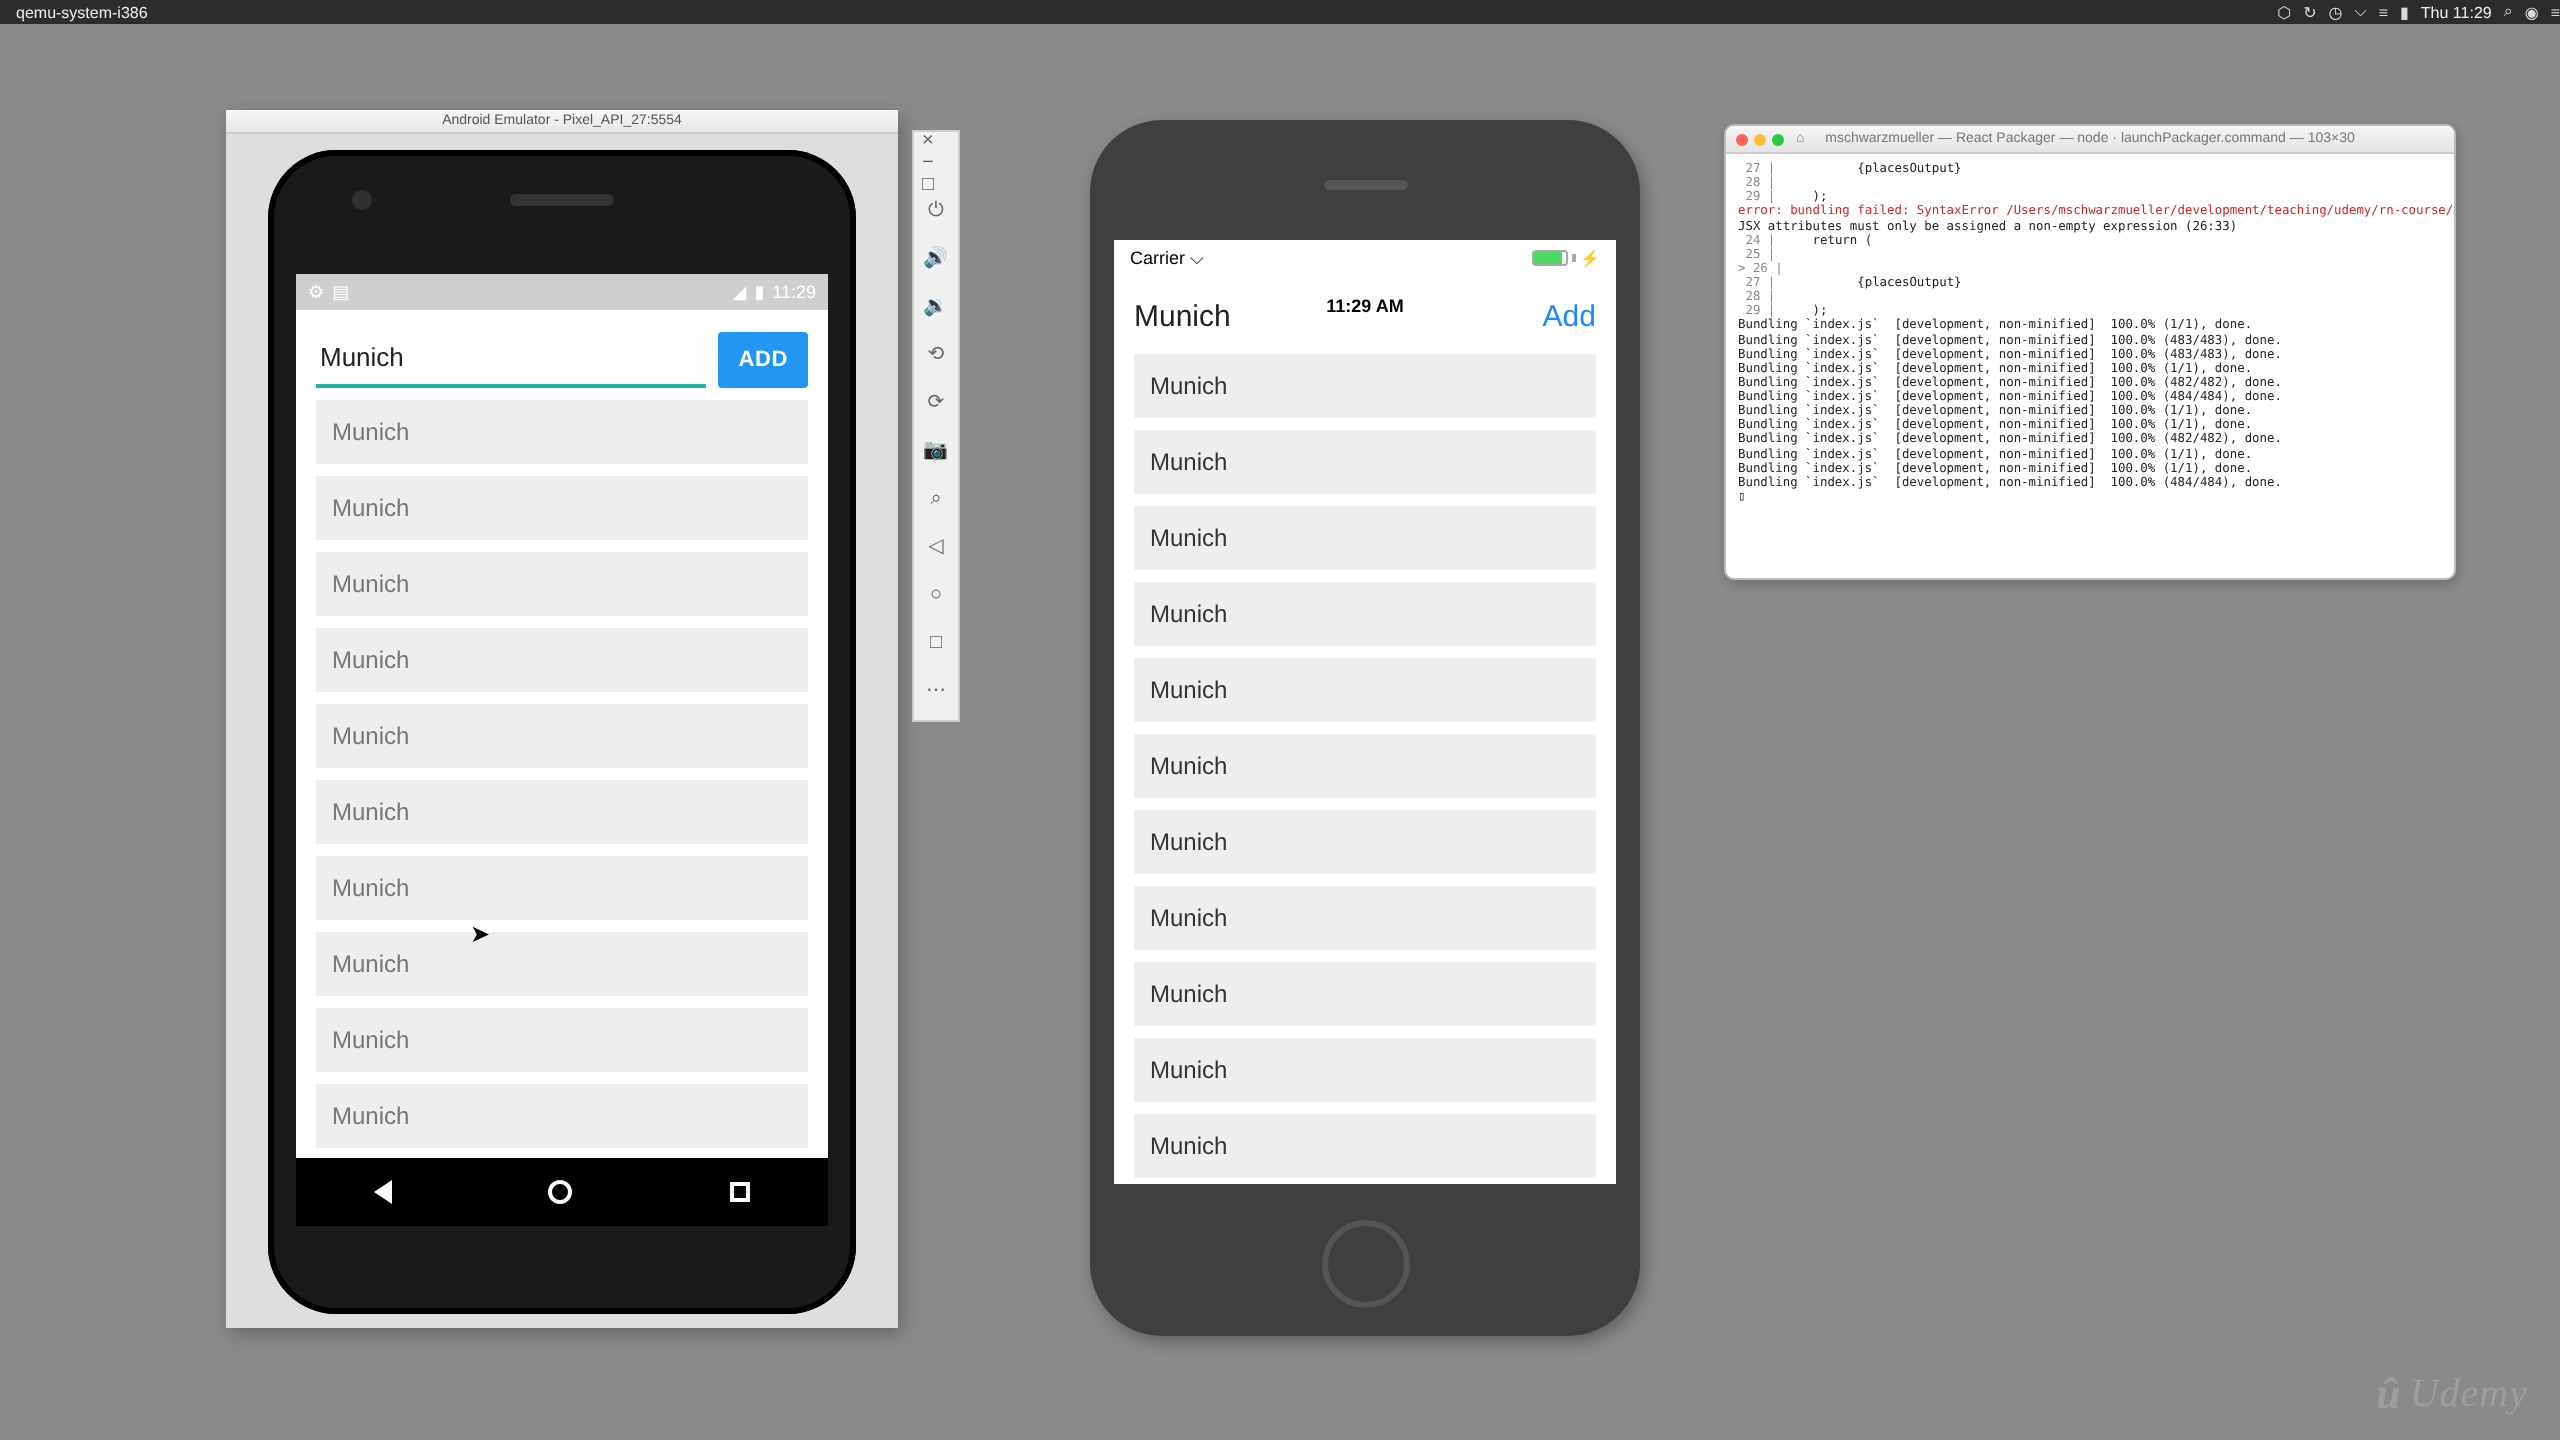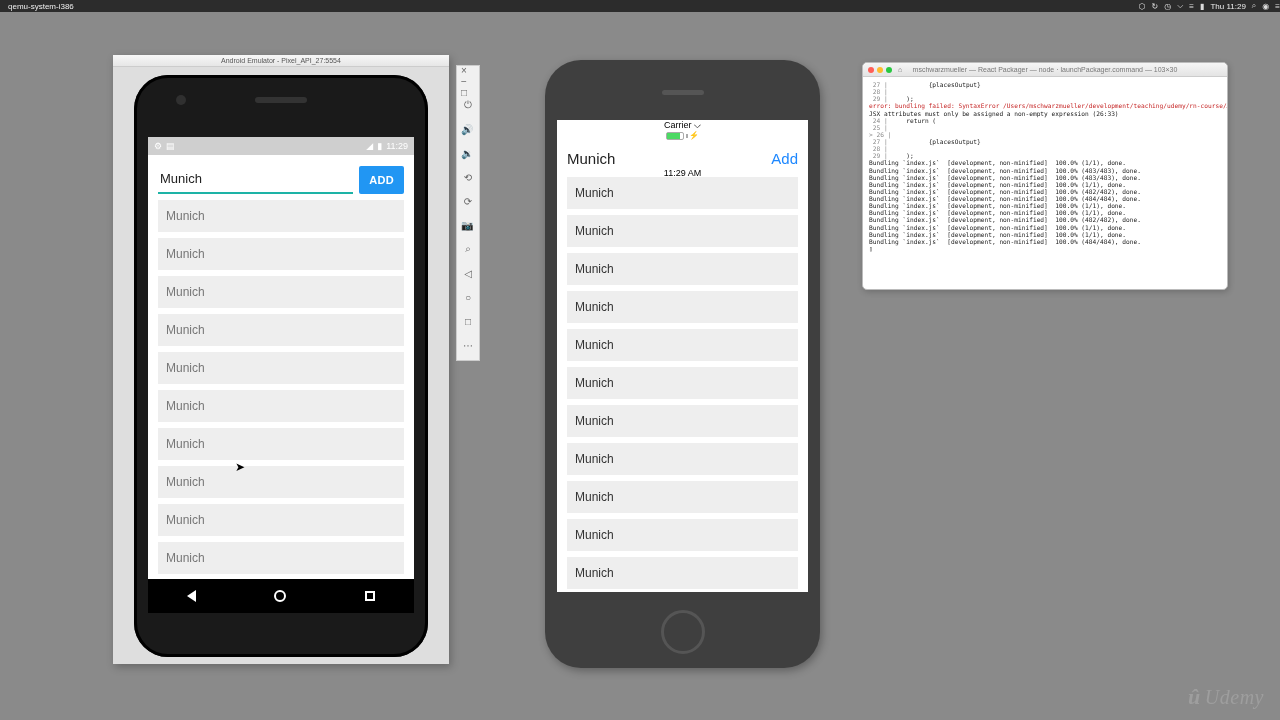--- a/index.html
+++ b/index.html
@@ -111,23 +111,23 @@
   .iphone-screen {
     position:absolute; top:60px; left:12px; right:12px; bottom: 76px;
     background:#fff; overflow:hidden;
   }
   .iphone-home {
     position:absolute; bottom:14px; left:50%; transform:translateX(-50%);
     width:44px; height:44px; border:3px solid #555; border-radius:50%;
   }
   .ios-statusbar {
     height:18px; display:flex; align-items:center; justify-content:space-between;
-    padding:0 8px; font-size:9px; color:#000;flex-direction:column;
-  }
-  .ios-statusbar .c { position:absolute; left:0; right:0; text-align:center; font-weight:400;margin-top:48px; }
+    padding:0 8px; font-size:9px; color:#000;
+  }
+  .ios-statusbar .c { position:absolute; left:0; right:0; text-align:center; font-weight:700;margin-top:48px; }
   .battery { display:inline-flex; align-items:center; gap:2px; }
   .batt-body { width:18px; height:8px; border:1px solid #aaa; border-radius:2px; position:relative; }
   .batt-fill { position:absolute; top:0; left:0; bottom:0; width:85%; background:#4cd964; }
   .batt-tip  { width:2px; height:4px; background:#aaa; }
   .ios-content { padding: 4px 10px; }
   .ios-input-row { display:flex; justify-content:space-between; align-items:center; padding: 8px 0 10px 0; }
   .ios-input { border:none; font-size:15px; color:#222; outline:none; }
   .ios-add { color:#1e88ff; font-size:15px; background:none; border:none; }
   .ios-item {
     background:#eeeeee; color:#333; font-size:12px;

